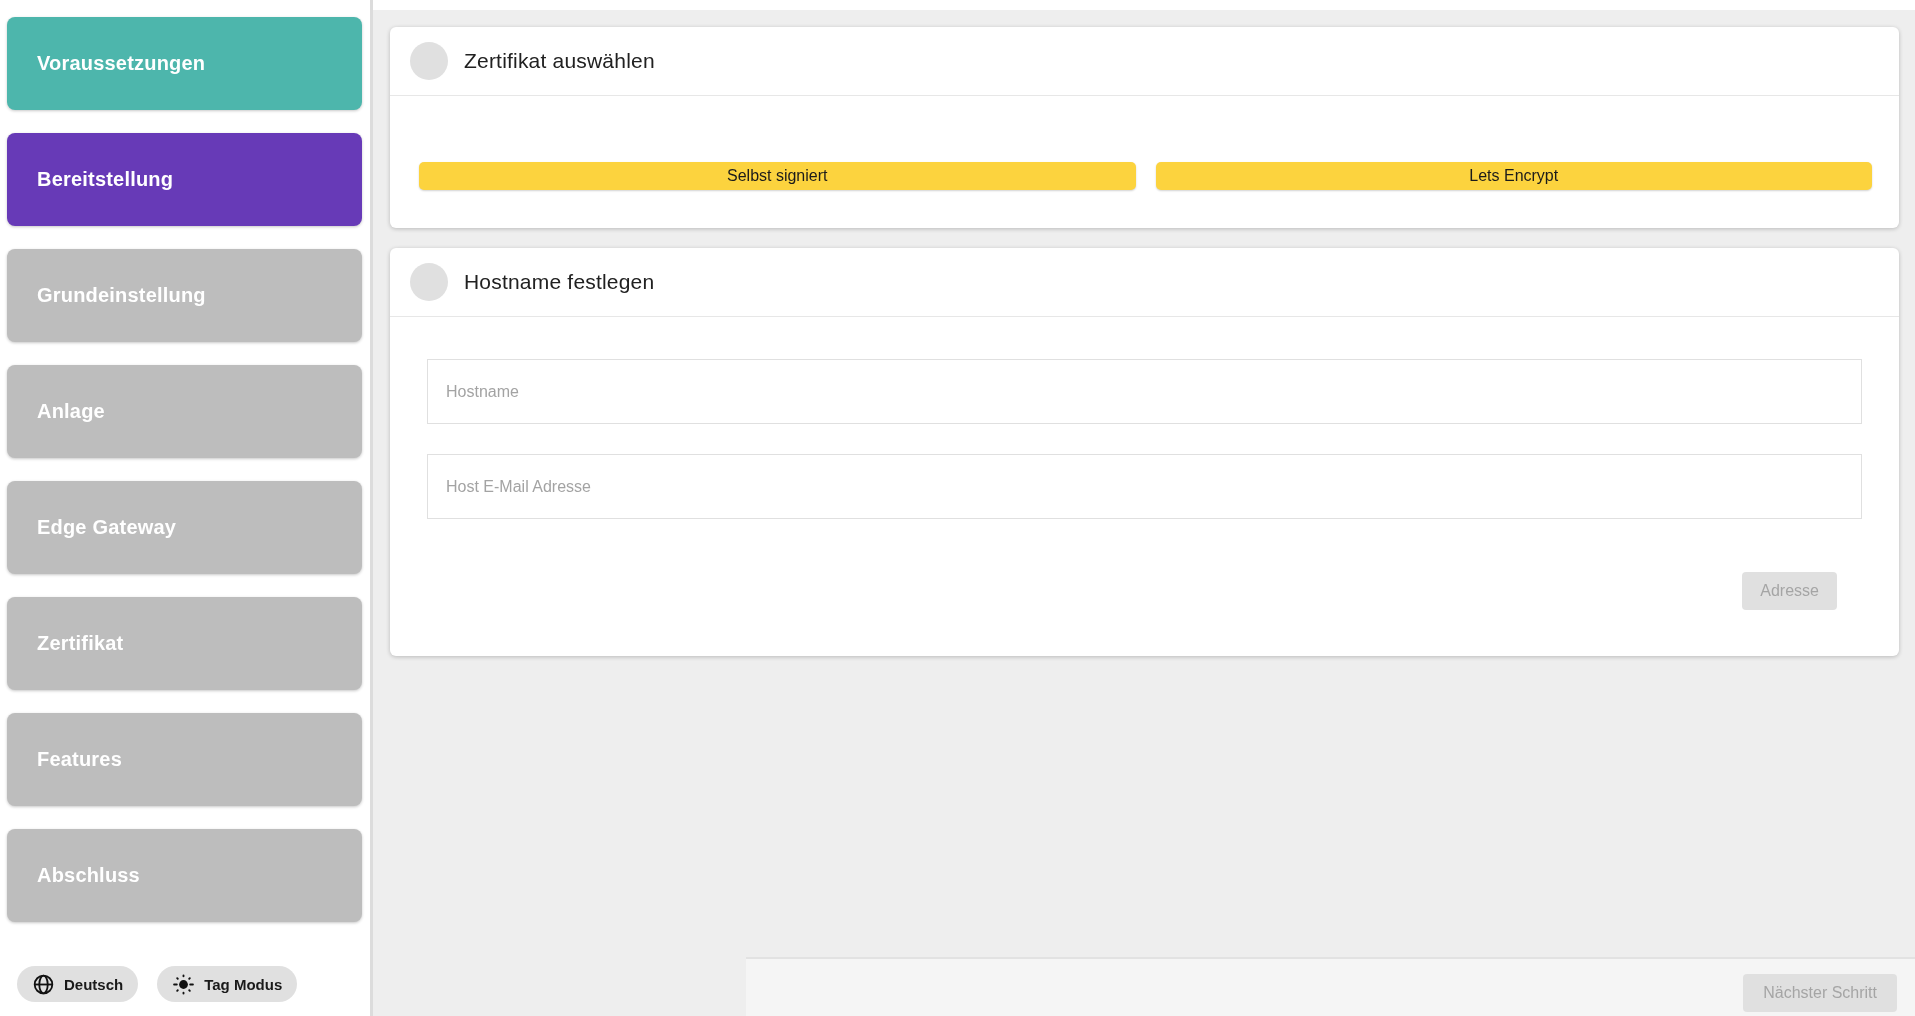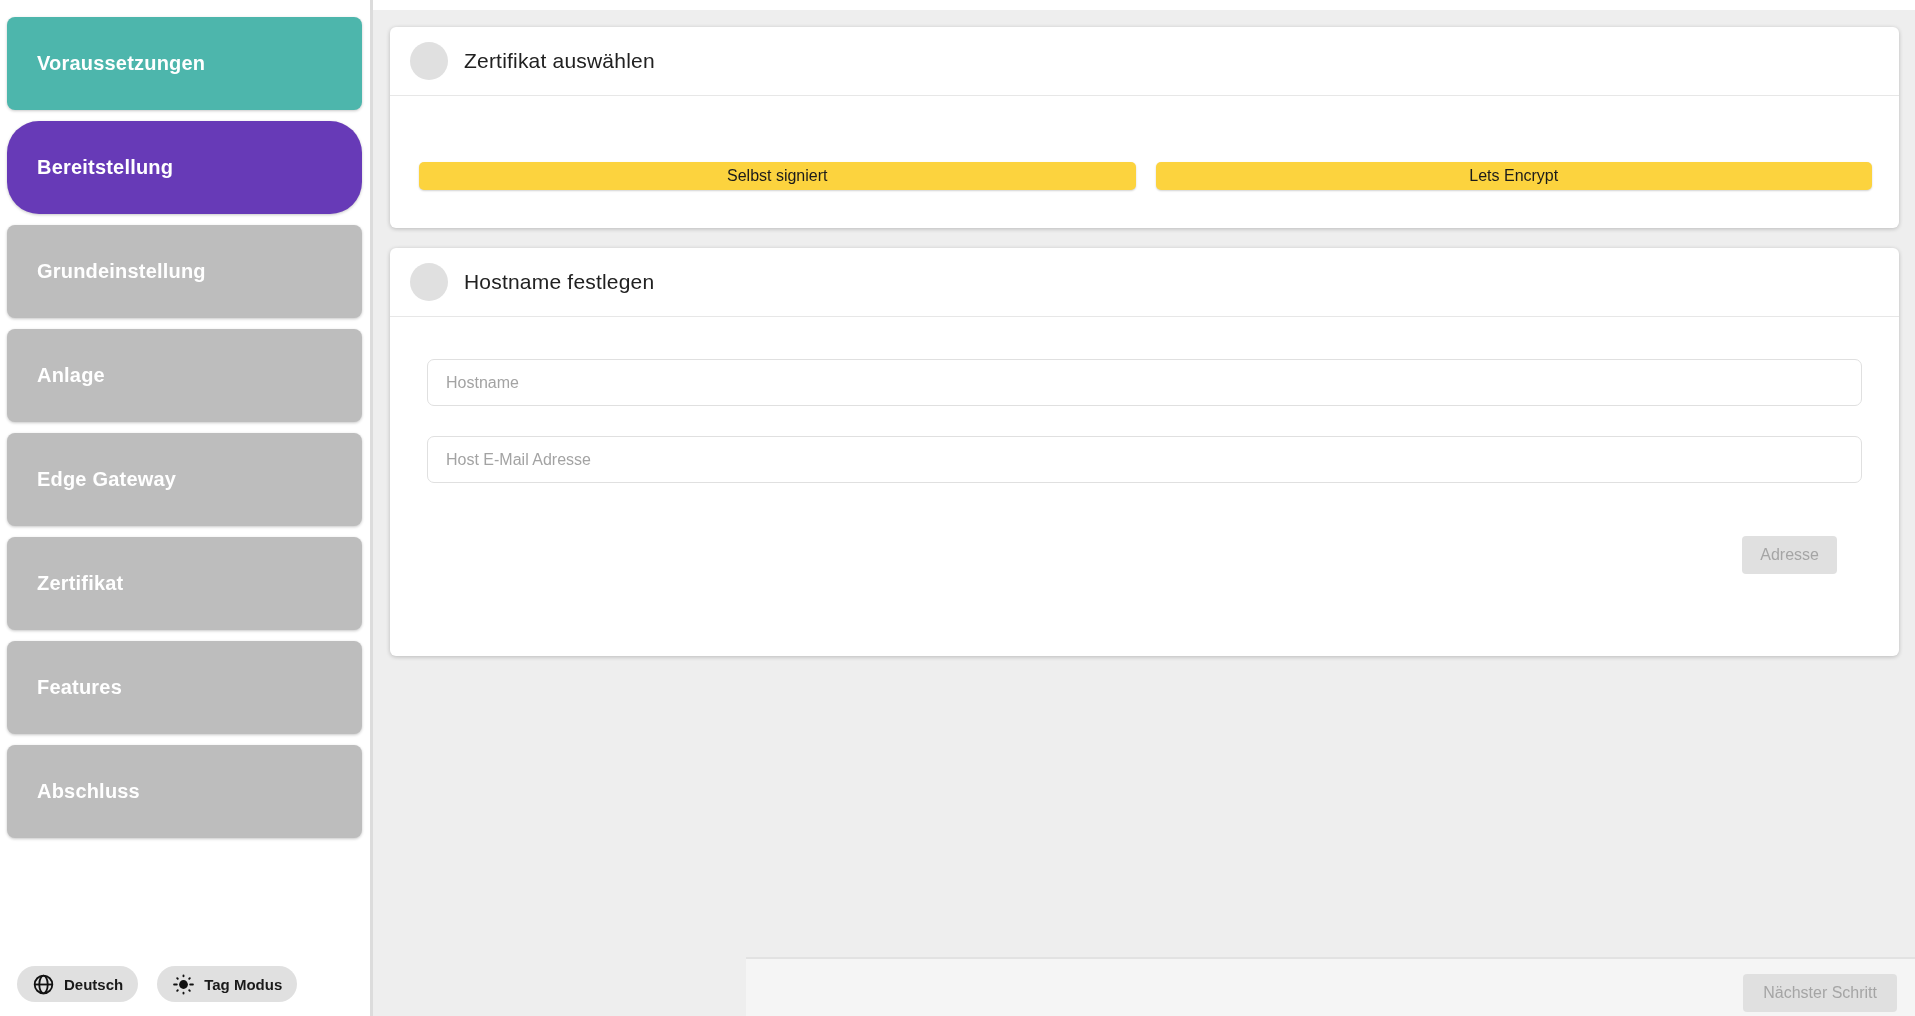--- a/index.html
+++ b/index.html
@@ -10,31 +10,31 @@
     position:relative;
   }
 
   
   .sidebar {
     position:absolute; left:0; top:0; width:370px; height:1016px;
     background:#ffffff;
   }
   .steps {
     position:absolute; left:7px; top:17px; width:355px;
-    display:flex; flex-direction:column; gap:11px;
+    display:flex; flex-direction:column; gap:23px;
   }
   .step {
     height:93px; border-radius:8px;
     display:flex; align-items:center; padding-left:30px;
     color:#ffffff; font-size:20px; font-weight:700; letter-spacing:.2px;
     box-shadow:0 1px 3px rgba(0,0,0,.22);
     cursor:pointer;
   }
   .step.done    { background:var(--step-done); }
-  .step.active  { background:var(--step-active);border-radius:32px; }
+  .step.active  { background:var(--step-active); }
   .step.pending { background:var(--step-pending); }
 
   .chips {
     position:absolute; left:17px; bottom:14px;
     display:flex; gap:19px; align-items:center;
   }
   .chip {
     height:36px; border-radius:18px; background:var(--chip-bg);
     display:flex; align-items:center; gap:9px; padding:0 15px;
     font-size:15px; font-weight:600; color:#1a1a1a; cursor:pointer;
@@ -72,22 +72,22 @@
   .ybtn {
     flex:1; height:28px; border:none; border-radius:5px;
     background:var(--accent-yellow);
     font-family:inherit; font-size:16px; font-weight:500; color:#1b1b1b;
     display:flex; align-items:center; justify-content:center;
     box-shadow:0 1px 2px rgba(0,0,0,.18); cursor:pointer;
   }
 
   .host-body { padding:42px 37px 0 37px; }
   .tfield {
-    width:100%; height:47px; margin-bottom:30px;
-    border:1px solid #e0e0e0; border-radius:7px; background:#fff;
+    width:100%; height:65px; margin-bottom:30px;
+    border:1px solid #e0e0e0; border-radius:0; background:#fff;
     padding:0 18px; font-family:inherit; font-size:16px; color:#333;
     outline:none; display:block;
   }
   .tfield::placeholder { color:#a3a3a3; opacity:1; }
 
   .submit-row { display:flex; justify-content:flex-end; padding-right:25px; margin-top:53px; }
   .btn-disabled {
     border:none; border-radius:4px; background:var(--disabled-btn-bg);
     color:var(--disabled-btn-text); font-family:inherit; font-size:16px;
     height:38px; padding:0 18px; cursor:default;

